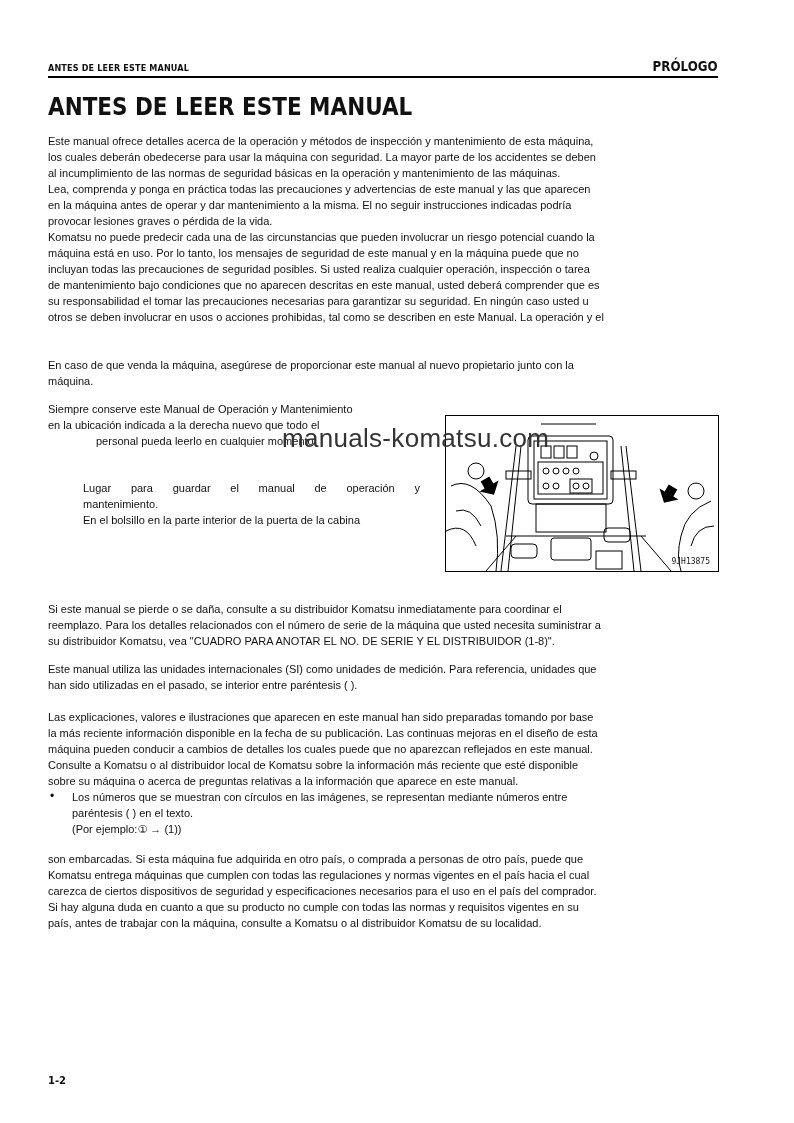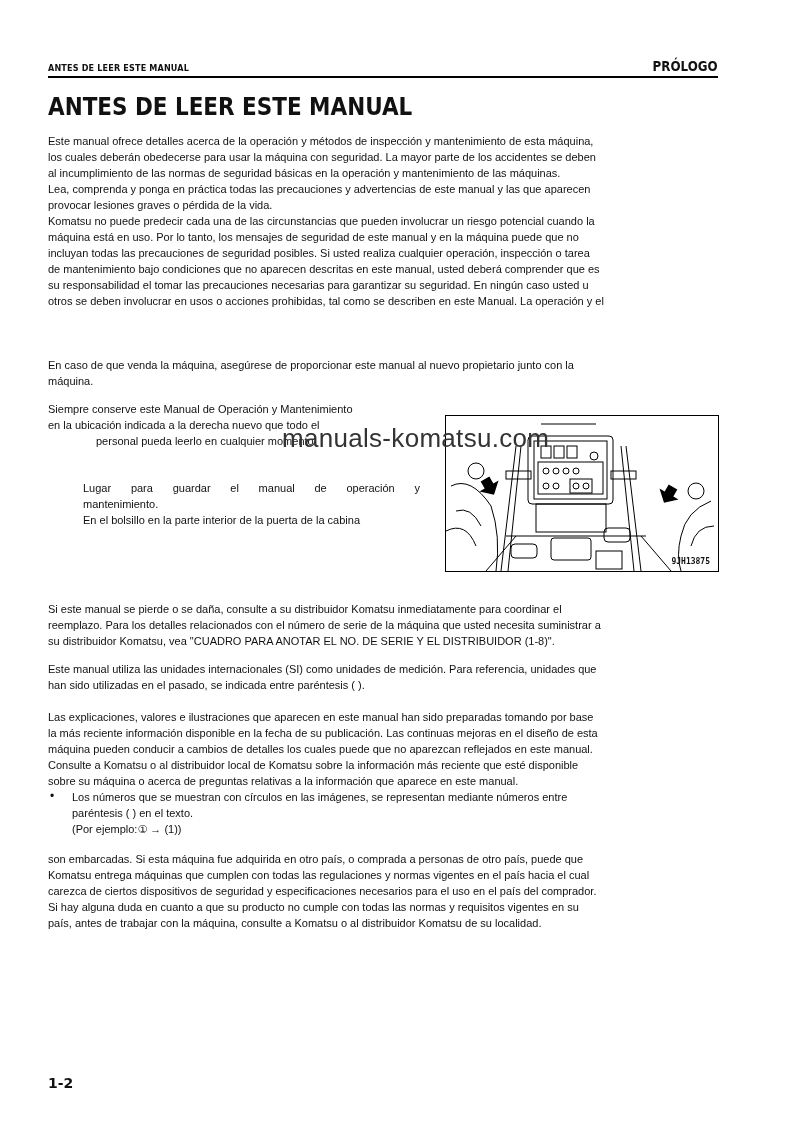--- a/index.html
+++ b/index.html
@@ -31,50 +31,51 @@
       position: absolute; left: 48px; width: 670px;
       font-size: 11px; line-height: 16px; text-align: justify; margin: 0;
     }
     .p-line { display: block; }
     .figure-box {
       position: absolute; left: 445px; top: 415px; width: 272px; height: 155px;
       border: 1px solid #000; background: #fff; overflow: hidden;
     }
     .fig-code {
       position: absolute; right: 8px; bottom: 5px; font-family: "DejaVu Sans Mono", monospace;
-      font-size: 8px; font-weight: bold;
+      font-size: 8px; font-weight: normal;
     }
     .watermark {
       position: absolute; left: 282px; top: 423px;
       font-family: "Liberation Sans", sans-serif; font-size: 26px; color: #333;
       letter-spacing: 0.3px; white-space: nowrap; z-index: 5;
     }
     .bullet {
       position: absolute; left: 50px; font-size: 12px;
     }
     .footer-page {
       position: absolute; left: 48px; top: 1075px;
-      font-family: "DejaVu Sans", sans-serif; font-weight: bold; font-size: 14px;
+      font-family: "DejaVu Sans", sans-serif; font-weight: bold; font-size: 10px;
     }
   </style>
 </head>
 <body>
 
 <div class="header">
   <span class="header-left">ANTES DE LEER ESTE MANUAL</span>
   <span class="header-right">PRÓLOGO</span>
 </div>
 
 <h1 class="title">ANTES DE LEER ESTE MANUAL</h1>
 
 <div class="para" style="top:133px;">
   <span class="p-line">Este manual ofrece detalles acerca de la operación y métodos de inspección y mantenimiento de esta máquina,</span>
   <span class="p-line">los cuales deberán obedecerse para usar la máquina con seguridad. La mayor parte de los accidentes se deben</span>
   <span class="p-line">al incumplimiento de las normas de seguridad básicas en la operación y mantenimiento de las máquinas.</span>
   <span class="p-line">Lea, comprenda y ponga en práctica todas las precauciones y advertencias de este manual y las que aparecen</span>
+  <span class="p-line">en la máquina antes de operar y dar mantenimiento a la misma. El no seguir instrucciones indicadas podría</span>
   <span class="p-line">provocar lesiones graves o pérdida de la vida.</span>
   <span class="p-line">Komatsu no puede predecir cada una de las circunstancias que pueden involucrar un riesgo potencial cuando la</span>
   <span class="p-line">máquina está en uso. Por lo tanto, los mensajes de seguridad de este manual y en la máquina puede que no</span>
   <span class="p-line">incluyan todas las precauciones de seguridad posibles. Si usted realiza cualquier operación, inspección o tarea</span>
   <span class="p-line">de mantenimiento bajo condiciones que no aparecen descritas en este manual, usted deberá comprender que es</span>
   <span class="p-line">su responsabilidad el tomar las precauciones necesarias para garantizar su seguridad. En ningún caso usted u</span>
   <span class="p-line">otros se deben involucrar en usos o acciones prohibidas, tal como se describen en este Manual. La operación y el</span>
 </div>
 
 <div class="para" style="top:357px;">
@@ -159,21 +160,21 @@
 <div class="watermark">manuals-komatsu.com</div>
 
 <div class="para" style="top:601px;">
   <span class="p-line">Si este manual se pierde o se daña, consulte a su distribuidor Komatsu inmediatamente para coordinar el</span>
   <span class="p-line">reemplazo. Para los detalles relacionados con el número de serie de la máquina que usted necesita suministrar a</span>
   <span class="p-line">su distribuidor Komatsu, vea "CUADRO PARA ANOTAR EL NO. DE SERIE Y EL DISTRIBUIDOR (1-8)".</span>
 </div>
 
 <div class="para" style="top:661px;">
   <span class="p-line">Este manual utiliza las unidades internacionales (SI) como unidades de medición. Para referencia, unidades que</span>
-  <span class="p-line">han sido utilizadas en el pasado, se indicada entre paréntesis ( ).</span>
+  <span class="p-line">han sido utilizadas en el pasado, se interior entre paréntesis ( ).</span>
 </div>
 
 <div class="para" style="top:709px;">
   <span class="p-line">Las explicaciones, valores e ilustraciones que aparecen en este manual han sido preparadas tomando por base</span>
   <span class="p-line">la más reciente información disponible en la fecha de su publicación. Las continuas mejoras en el diseño de esta</span>
   <span class="p-line">máquina pueden conducir a cambios de detalles los cuales puede que no aparezcan reflejados en este manual.</span>
   <span class="p-line">Consulte a Komatsu o al distribuidor local de Komatsu sobre la información más reciente que esté disponible</span>
   <span class="p-line">sobre su máquina o acerca de preguntas relativas a la información que aparece en este manual.</span>
 </div>
 

